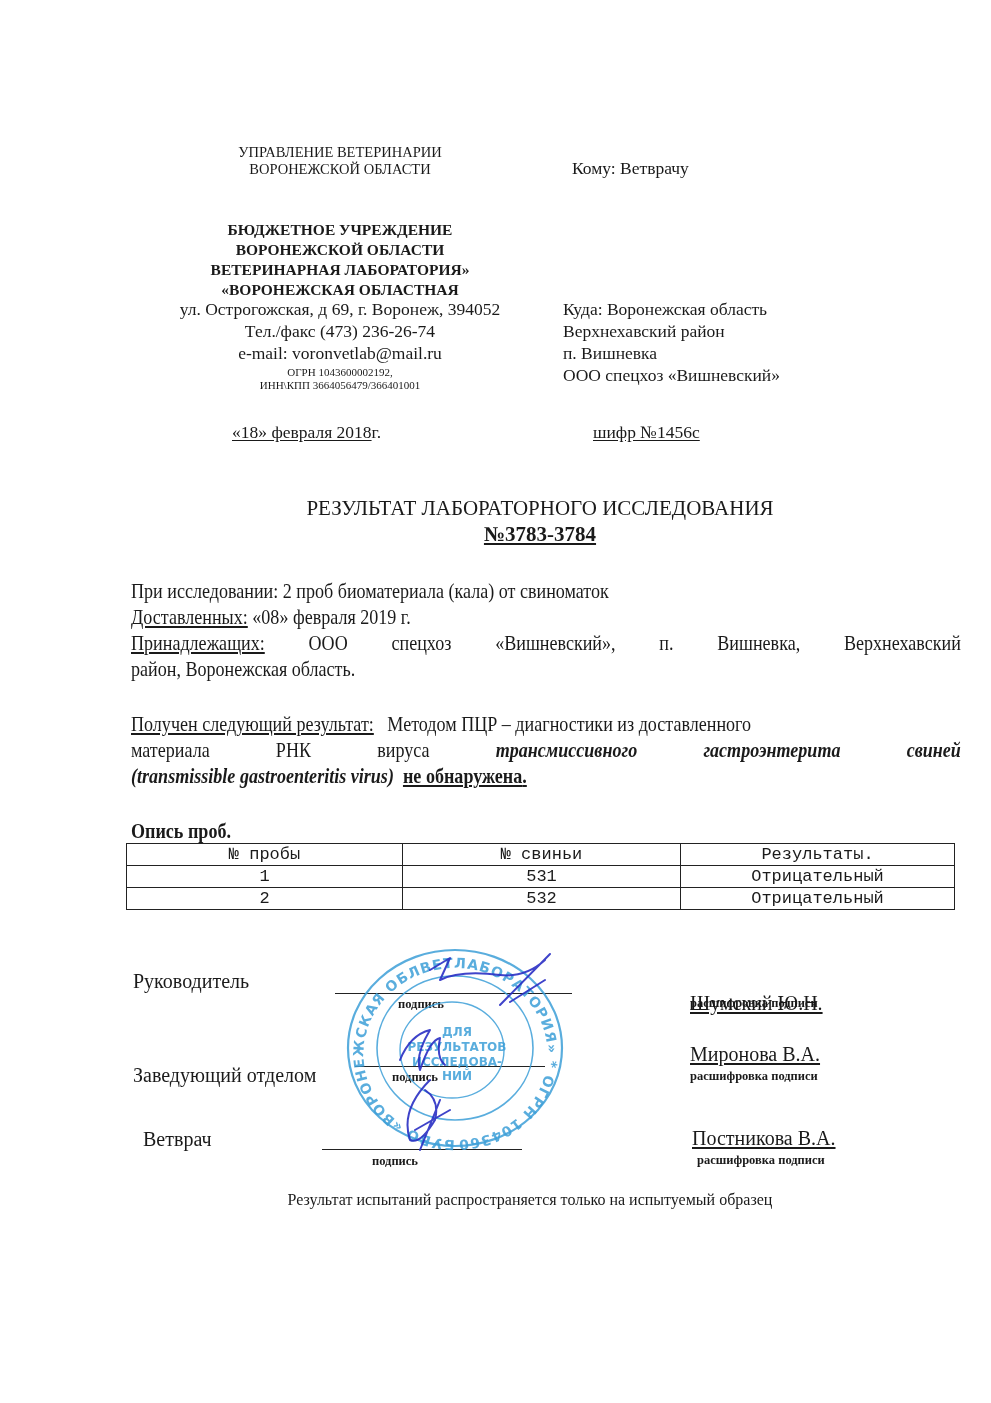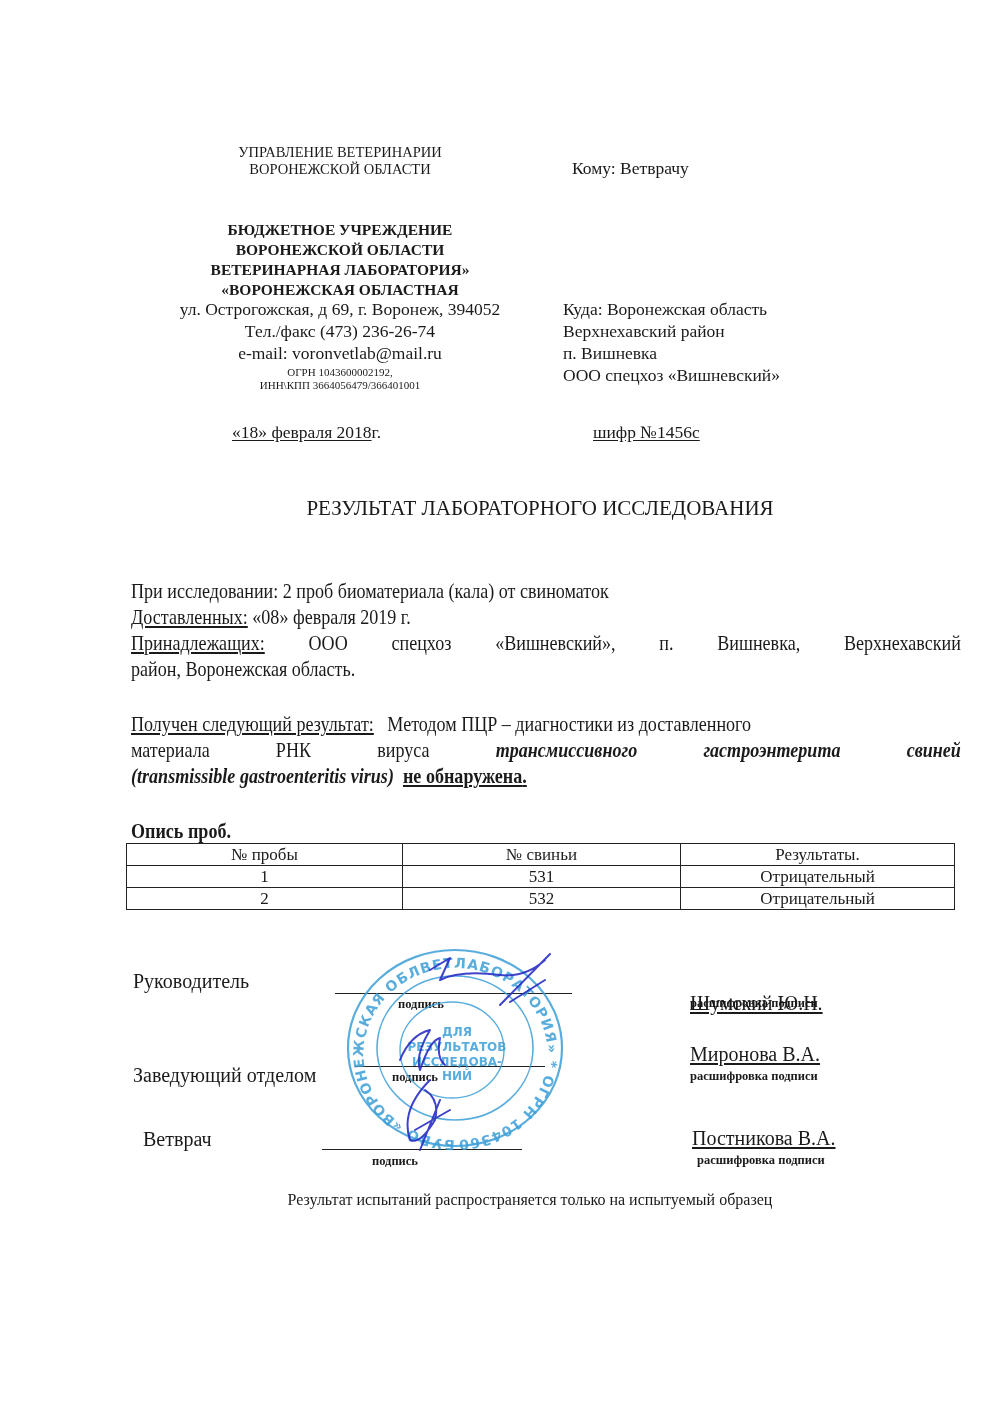--- a/index.html
+++ b/index.html
@@ -23,20 +23,21 @@
   }
   .just { width: 965px; text-align: justify; text-align-last: justify; white-space: normal; }
   table.samples {
     position: absolute; left: 126px; top: 843px; width: 829px;
     border-collapse: collapse;
     font-size: 17px;
   }
   table.samples td {
     border: 1.5px solid #222; height: 21px; padding: 0; text-align: center;
     line-height: 21px;
+    font-family: Liberation Mono, monospace;
   }
   .sigline { position: absolute; height: 0; border-top: 1.5px solid #222; }
   .sublabel { font-size: 12.5px; font-weight: bold; }
   .name { font-size: 20px; text-decoration: underline; text-underline-offset: 2px; }
   .role { font-size: 20px; }
   svg.stamp { position: absolute; left: 340px; top: 940px; }
 </style>
 </head>
 <body>
 
@@ -67,20 +68,21 @@
 <div class="abs t17" style="top:298px; left:563px;">
   <div>Куда: Воронежская область</div>
   <div>Верхнехавский район</div>
   <div>п. Вишневка</div>
   <div>ООО спецхоз  «Вишневский»</div>
 </div>
 <div class="abs t17 u" style="top:421px; left:593px;"> шифр №1456с</div>
 
 <div class="abs center" style="top:495px; left:200px; width:680px; font-size:21px; line-height:26px;">
   <div>РЕЗУЛЬТАТ ЛАБОРАТОРНОГО ИССЛЕДОВАНИЯ</div>
+  <div style="font-weight:bold;"><span class="u">№3783-3784</span></div>
 </div>
 
 <div class="abs body-txt" style="top:578px; left:131px;">При исследовании:  2 проб  биоматериала (кала)  от свиноматок</div>
 <div class="abs body-txt" style="top:604px; left:131px;">
   <span class="u">Доставленных:</span><span> «08» февраля 2019 г.</span>
 </div>
 <div class="abs body-txt just" style="top:630px; left:131px;">
   <span class="u">Принадлежащих:</span><span> ООО спецхоз «Вишневский», п. Вишневка, Верхнехавский</span>
 </div>
 <div class="abs body-txt" style="top:656px; left:131px;">район, Воронежская область.</div>

